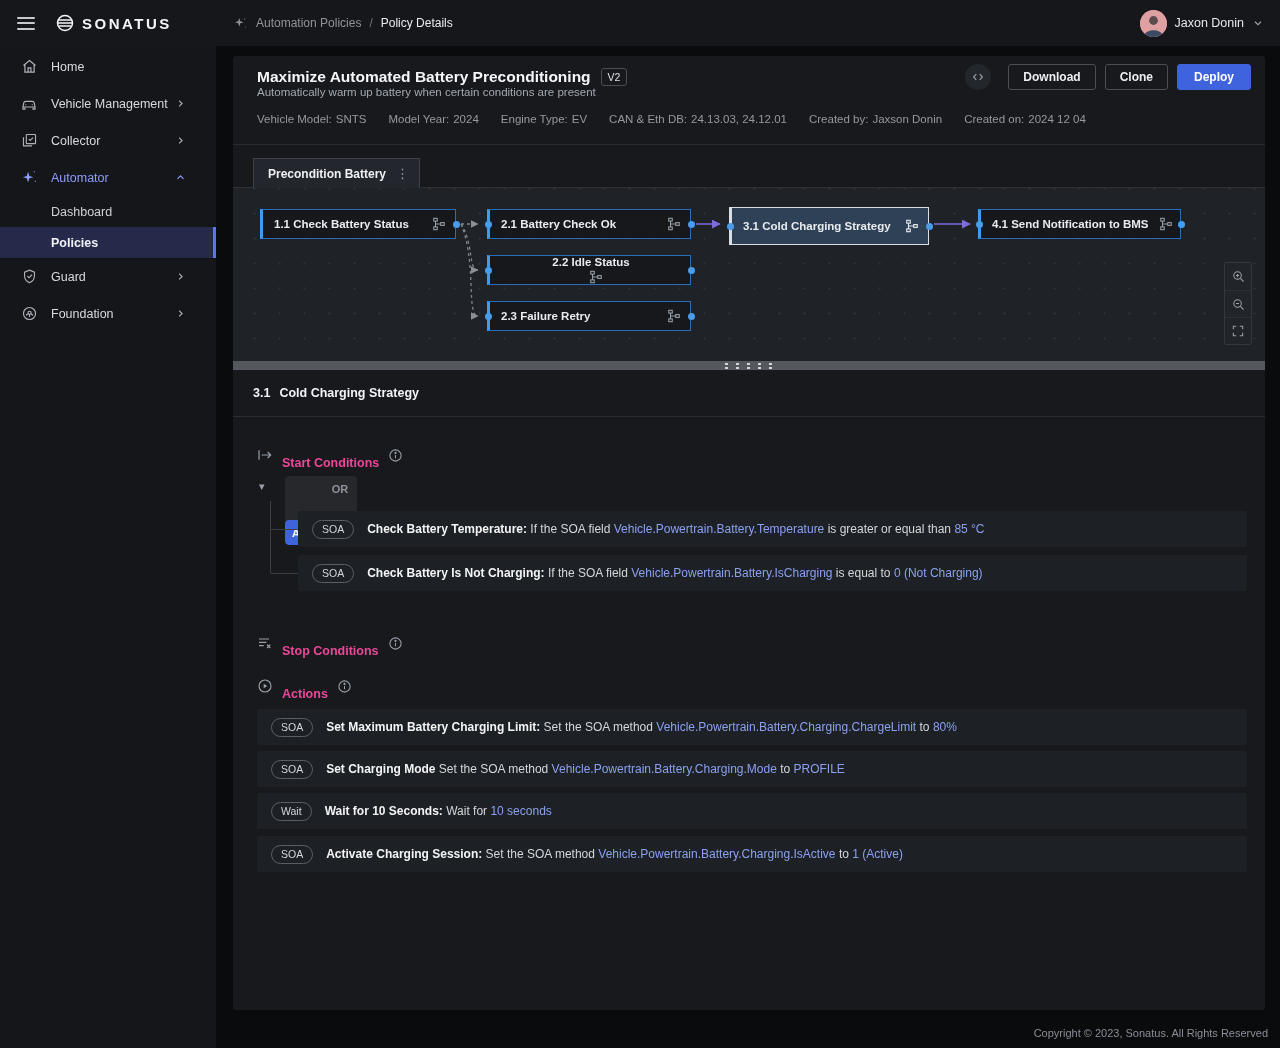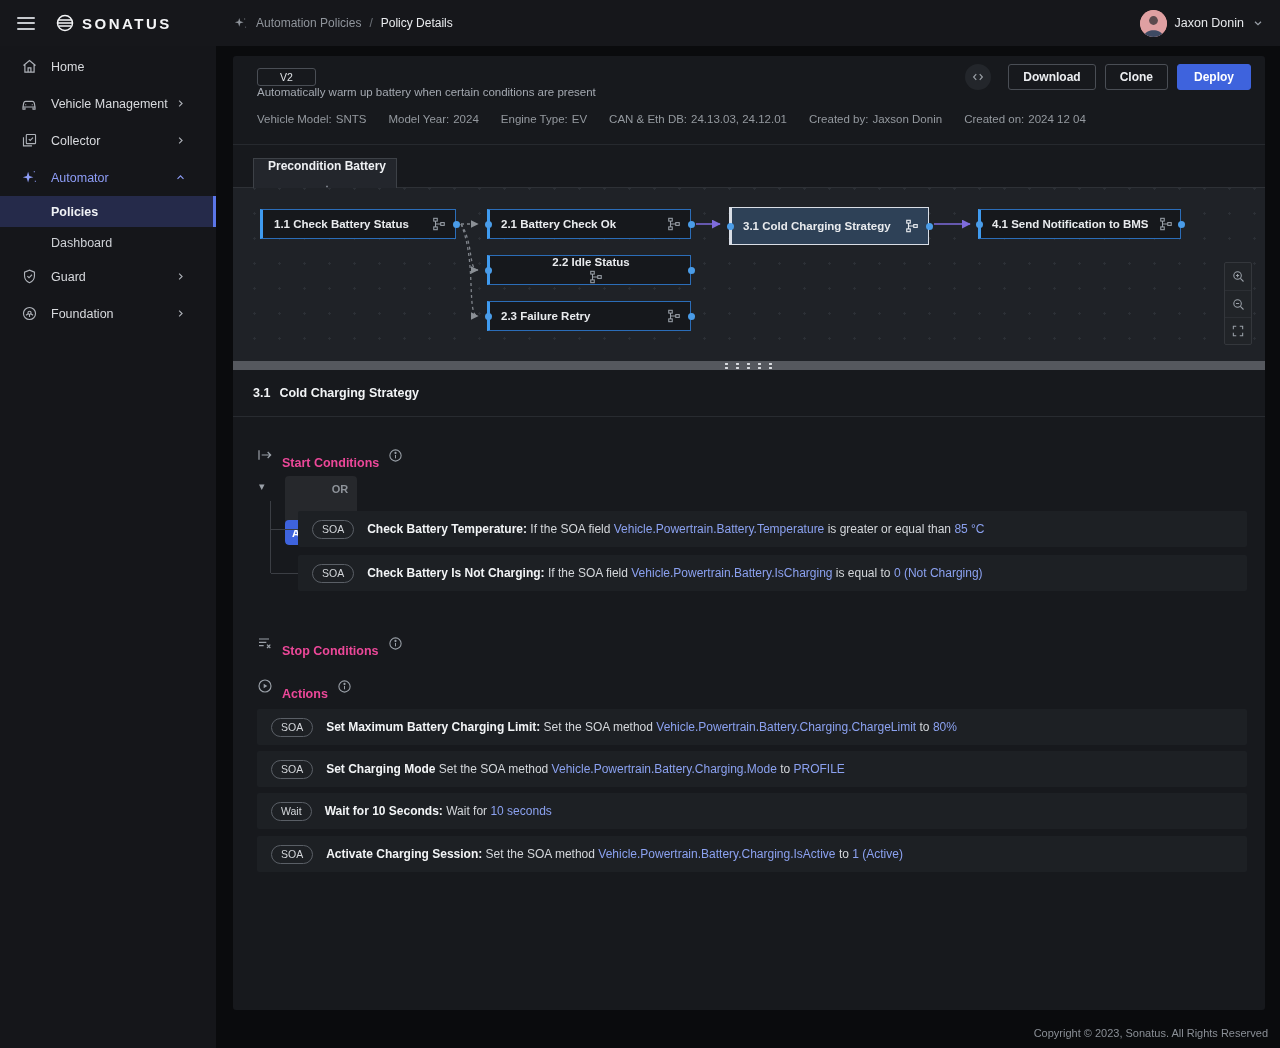--- a/index.html
+++ b/index.html
@@ -35,34 +35,34 @@
   .side-sub.active .side-label { color:#f0f2f5; font-weight:bold; }
 
   
   .main { position:absolute; left:216px; top:46px; width:1064px; height:1002px; background:#0a0b0d; }
   .panel { position:absolute; left:17px; top:10px; width:1032px; height:954px; background:#17191d; border-radius:3px; }
 
   
   .phead { height:89px; border-bottom:1px solid #26292e; padding:12px 24px 0; position:relative; }
   .title-row { display:flex; align-items:center; gap:10px; }
   .ptitle { color:#f5f6f8; font-size:15.5px; font-weight:bold; }
-  .vbadge { border:1px solid #4a4e55; border-radius:3px; color:#dfe2e6; font-size:10.5px; padding:2px 22px; }
+  .vbadge { border:1px solid #4a4e55; border-radius:3px; color:#dfe2e6; font-size:10.5px; padding:2px 6px; }
   .pdesc { color:#a4a9b1; font-size:11.5px; }
   .pmeta { margin-top:15px; display:flex; gap:22px; font-size:11.5px; color:#94999f; }
   .pmeta .mlabel { margin-right:4px; }
   .head-btns { position:absolute; right:14px; top:8px; display:flex; align-items:center; gap:9px; }
   .code-btn { width:26px; height:26px; border-radius:50%; background:#23262b; color:#9ba0a7; display:flex; align-items:center; justify-content:center; margin-right:8px; cursor:pointer; }
   .btn { height:26px; padding:0 14px; border-radius:3px; font-size:12px; font-weight:bold; display:flex; align-items:center; cursor:pointer; }
   .btn.ghost { background:transparent; border:1px solid #4a4e55; color:#eceef1; }
   .btn.primary { background:#3e63dd; border:1px solid #3e63dd; color:#ffffff; padding:0 16px; }
 
   
   .flow { position:relative; height:216px; }
   .tabbar { height:43px; border-bottom:1px solid #2e3136; position:relative; }
-  .tab { position:absolute; left:20px; top:13px; height:30px; background:#23262c; border:1px solid #3d4147; border-bottom:none; display:flex; align-items:center; gap:10px; padding:0 10px 0 14px; cursor:pointer;flex-direction:column; }
+  .tab { position:absolute; left:20px; top:13px; height:30px; background:#23262c; border:1px solid #3d4147; border-bottom:none; display:flex; align-items:center; gap:10px; padding:0 10px 0 14px; cursor:pointer; }
   .tab-label { color:#eef0f3; font-size:12px; font-weight:bold; }
   .tab-dots { color:#9aa0a8; font-size:13px; letter-spacing:0; cursor:pointer; }
   .canvas { position:relative; height:173px; background:#1f2227;
     background-image:radial-gradient(#2c3036 1px, transparent 1.3px); background-size:25px 25px; background-position:9px 13px; overflow:hidden; }
   .edges { position:absolute; left:0; top:0; }
   .fnode { position:absolute; height:30px; background:#16181c; border:1px solid #2b6db8; border-left:3px solid #3f9bf0; display:flex; align-items:center; justify-content:space-between; padding:0 9px 0 11px; cursor:pointer; }
   .fnode-label { color:#e9ebee; font-size:11.5px; font-weight:bold; white-space:nowrap; }
   .fnode .icon { color:#9aa0a8; margin-left:10px; }
   .fnode::before, .fnode::after { content:""; position:absolute; width:7px; height:7px; border-radius:50%; background:#4a9ce8; top:50%; margin-top:-3.5px; }
   .fnode::before { left:-5px; } .fnode::after { right:-5px; }
@@ -193,25 +193,25 @@
         <path d="M18 3 h1.6 v1.6 h-1.6 Z M19.5 16.5 h1.6 v1.6 h-1.6 Z"></path>
       </svg>
     </span>
     <span class="side-label">Automator</span>
     <span class="side-chev icon">
       <svg width="11" height="11" viewBox="0 0 24 24" fill="none" stroke="currentColor" stroke-width="2.4">
           <path d="M5.5 15 L12 8.5 L18.5 15"></path>
         </svg>
     </span>
   </div>
+  <div class="side-sub">
+    <span class="side-label">Dashboard</span>
+  </div>
   <div class="side-sub active">
     <span class="side-label">Policies</span>
-  </div>
-  <div class="side-sub">
-    <span class="side-label">Dashboard</span>
   </div>
   <div class="side-item">
     <span class="icon">
       <svg width="17" height="17" viewBox="0 0 24 24" fill="none" stroke="#aeb2b9" stroke-width="1.6">
           <path d="M12 3 L19 5.8 V11 C19 15.6 16.1 19.2 12 20.8 C7.9 19.2 5 15.6 5 11 V5.8 Z M9 11.5 L11.3 13.8 L15.5 9.5"></path>
         </svg>
     </span>
     <span class="side-label">Guard</span>
     <span class="side-chev icon">
       <svg width="11" height="11" viewBox="0 0 24 24" fill="none" stroke="currentColor" stroke-width="2.4">
@@ -234,20 +234,21 @@
         </svg>
     </span>
   </div>
 </div>
 
 <div class="main">
   <div class="panel">
 
     <div class="phead">
       <div class="title-row">
+        <span class="ptitle">Maximize Automated Battery Preconditioning</span>
         <span class="vbadge">V2</span>
       </div>
       <div class="pdesc">Automatically warm up battery when certain conditions are present</div>
       <div class="pmeta">
         <span><span class="mlabel">Vehicle Model:</span><span>SNTS</span></span>
         <span><span class="mlabel">Model Year:</span><span>2024</span></span>
         <span><span class="mlabel">Engine Type:</span><span>EV</span></span>
         <span><span class="mlabel">CAN &amp; Eth DB:</span><span>24.13.03, 24.12.01</span></span>
         <span><span class="mlabel">Created by:</span><span>Jaxson Donin</span></span>
         <span><span class="mlabel">Created on:</span><span>2024 12 04</span></span>

